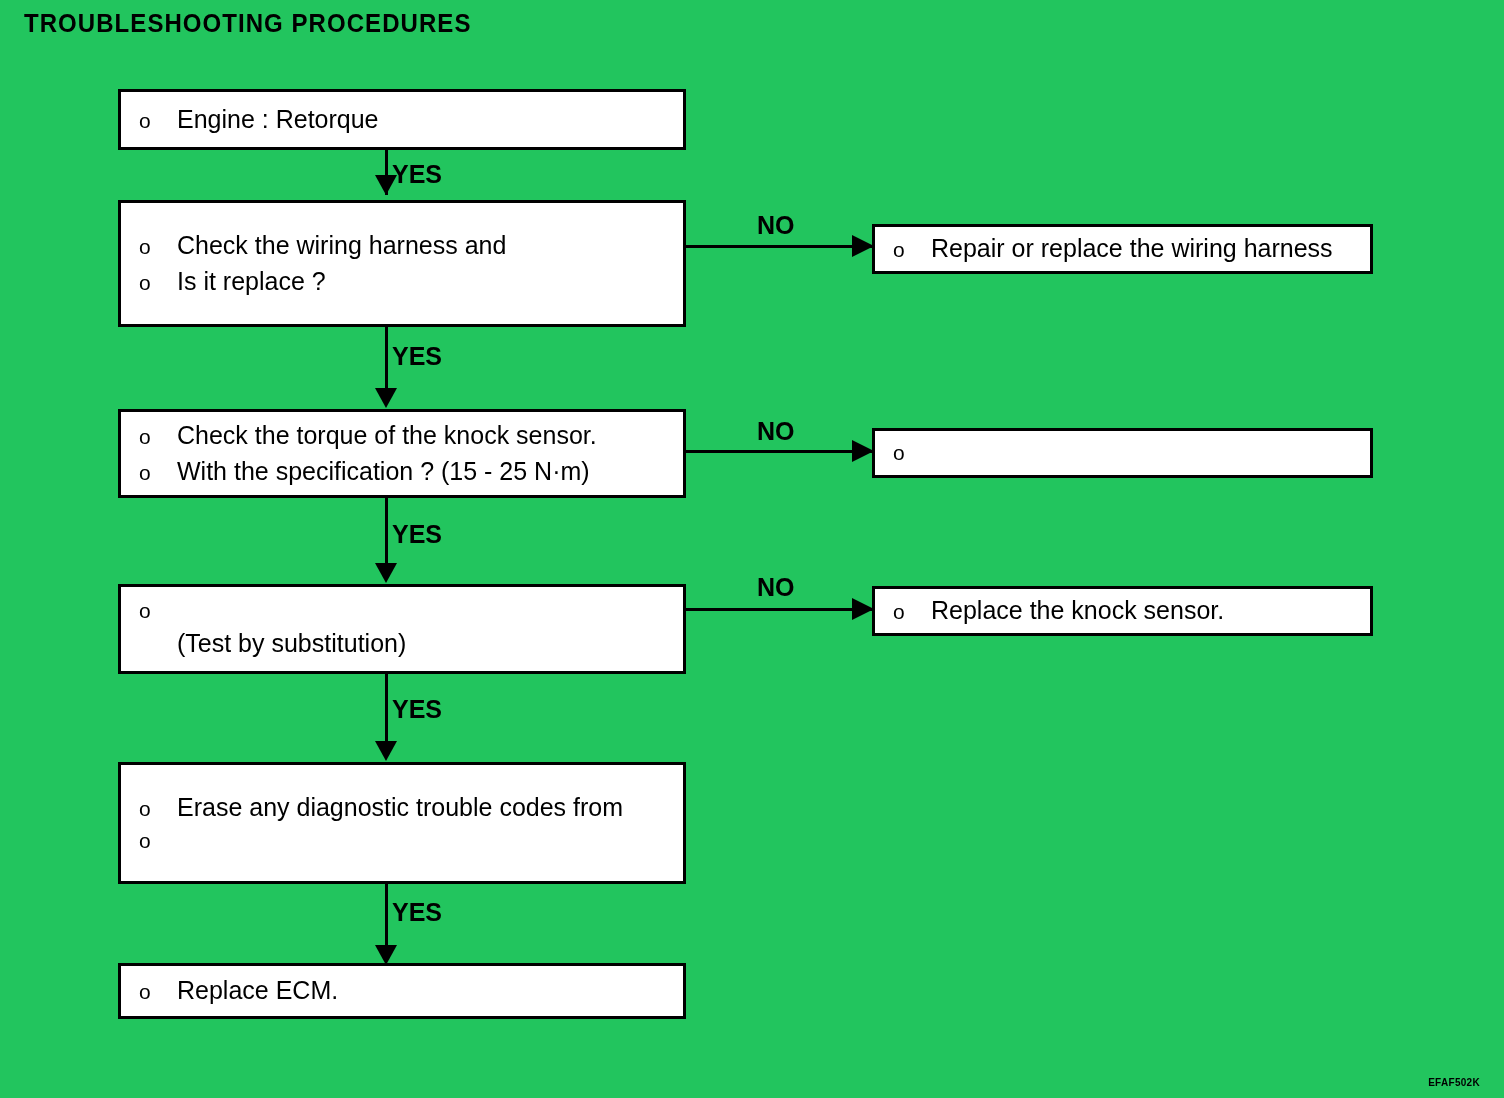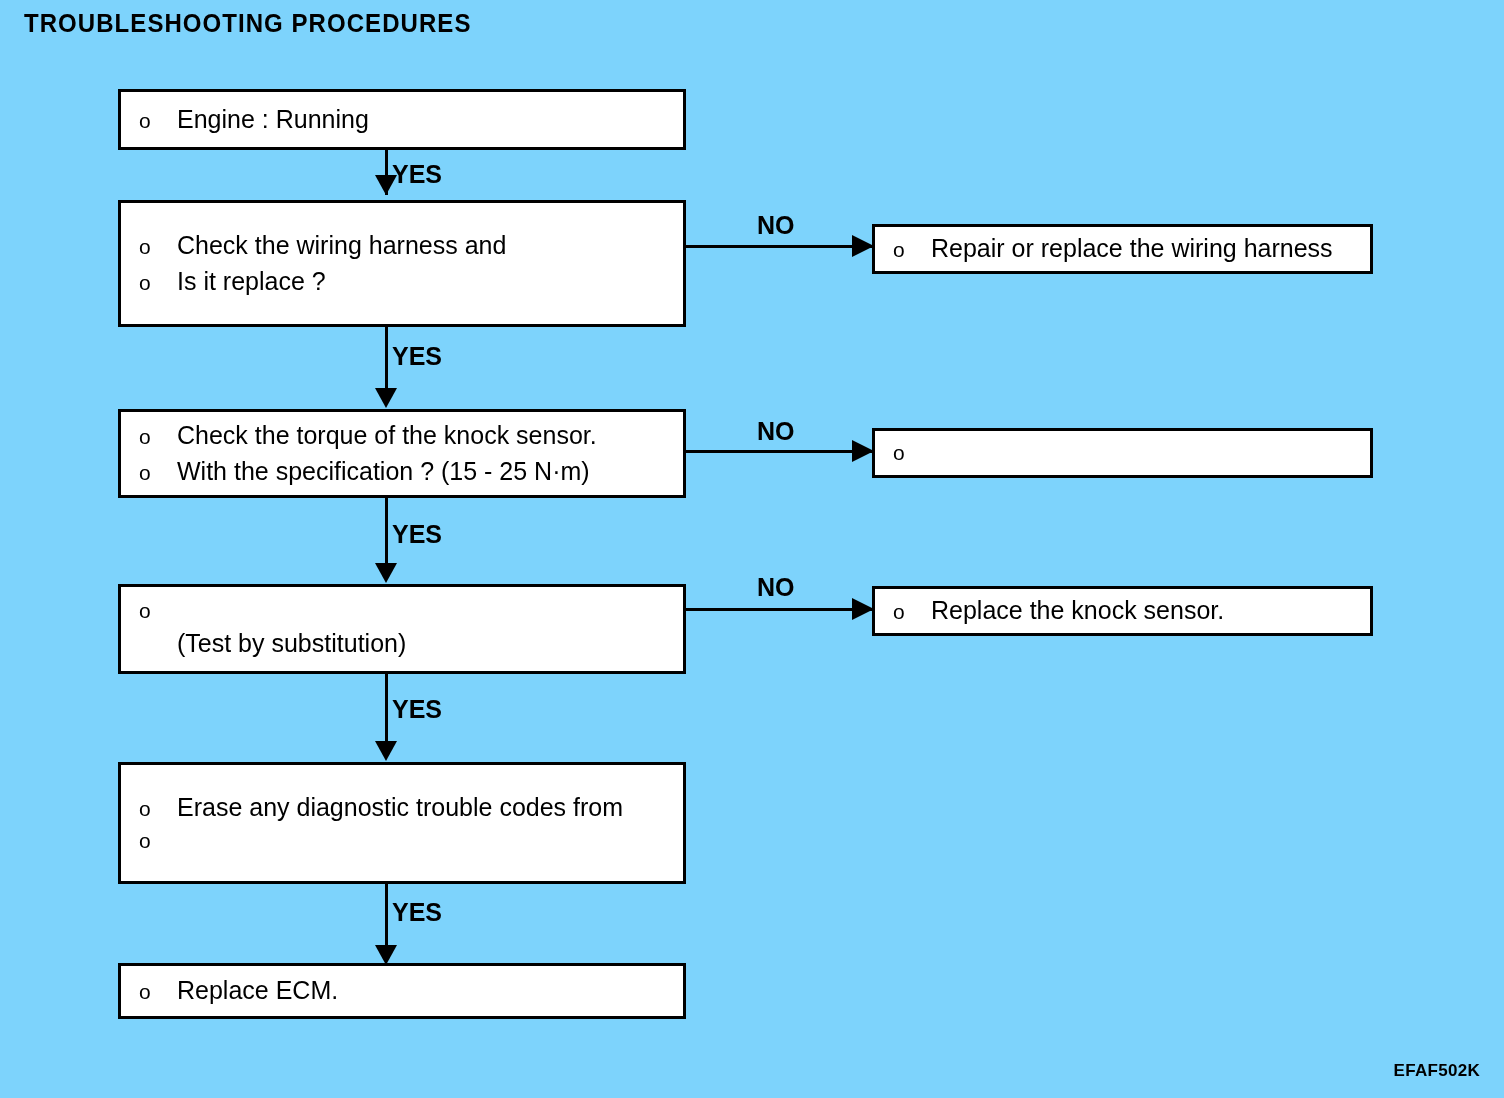--- a/index.html
+++ b/index.html
@@ -8,21 +8,21 @@
     background: #ffffff;
   }
   body {
     font-family: "Liberation Sans", sans-serif;
     color: #000000;
   }
   #page {
     position: relative;
     width: 1504px;
     height: 1098px;
-    background: #7dd3fc;
+    background: #22c55e;
     overflow: hidden;
   }
 
   
   #page-title {
     position: absolute;
     left: 24px;
     top: 9px;
     font-size: 25px;
     font-weight: bold;
@@ -91,38 +91,38 @@
     position: absolute;
     font-size: 25px;
     font-weight: bold;
     white-space: nowrap;
   }
 
   
   #footer-code {
     position: absolute;
     right: 24px;
-    bottom: 17px;
-    font-size: 17px;
+    bottom: 10px;
+    font-size: 10px;
     font-weight: bold;
     letter-spacing: 0.3px;
     white-space: nowrap;
   }
 </style>
 </head>
 <body>
 
 <div id="page">
 
   <div id="page-title">TROUBLESHOOTING PROCEDURES</div>
 
   <div class="flow-box" style="left:118px; top:89px; width:568px; height:61px;">
     <div class="box-line">
       <span class="bullet">o</span>
-      <span class="box-text">Engine : Running</span>
+      <span class="box-text">Engine : Retorque</span>
     </div>
   </div>
 
   <div class="v-line" style="left:385px; top:150px; height:45px;"></div>
   <div class="arrow-down" style="left:375px; top:175px;"></div>
   <div class="edge-label" style="left:392px; top:160px;">YES</div>
 
   <div class="flow-box" style="left:118px; top:200px; width:568px; height:127px;">
     <div class="box-line">
       <span class="bullet">o</span>

